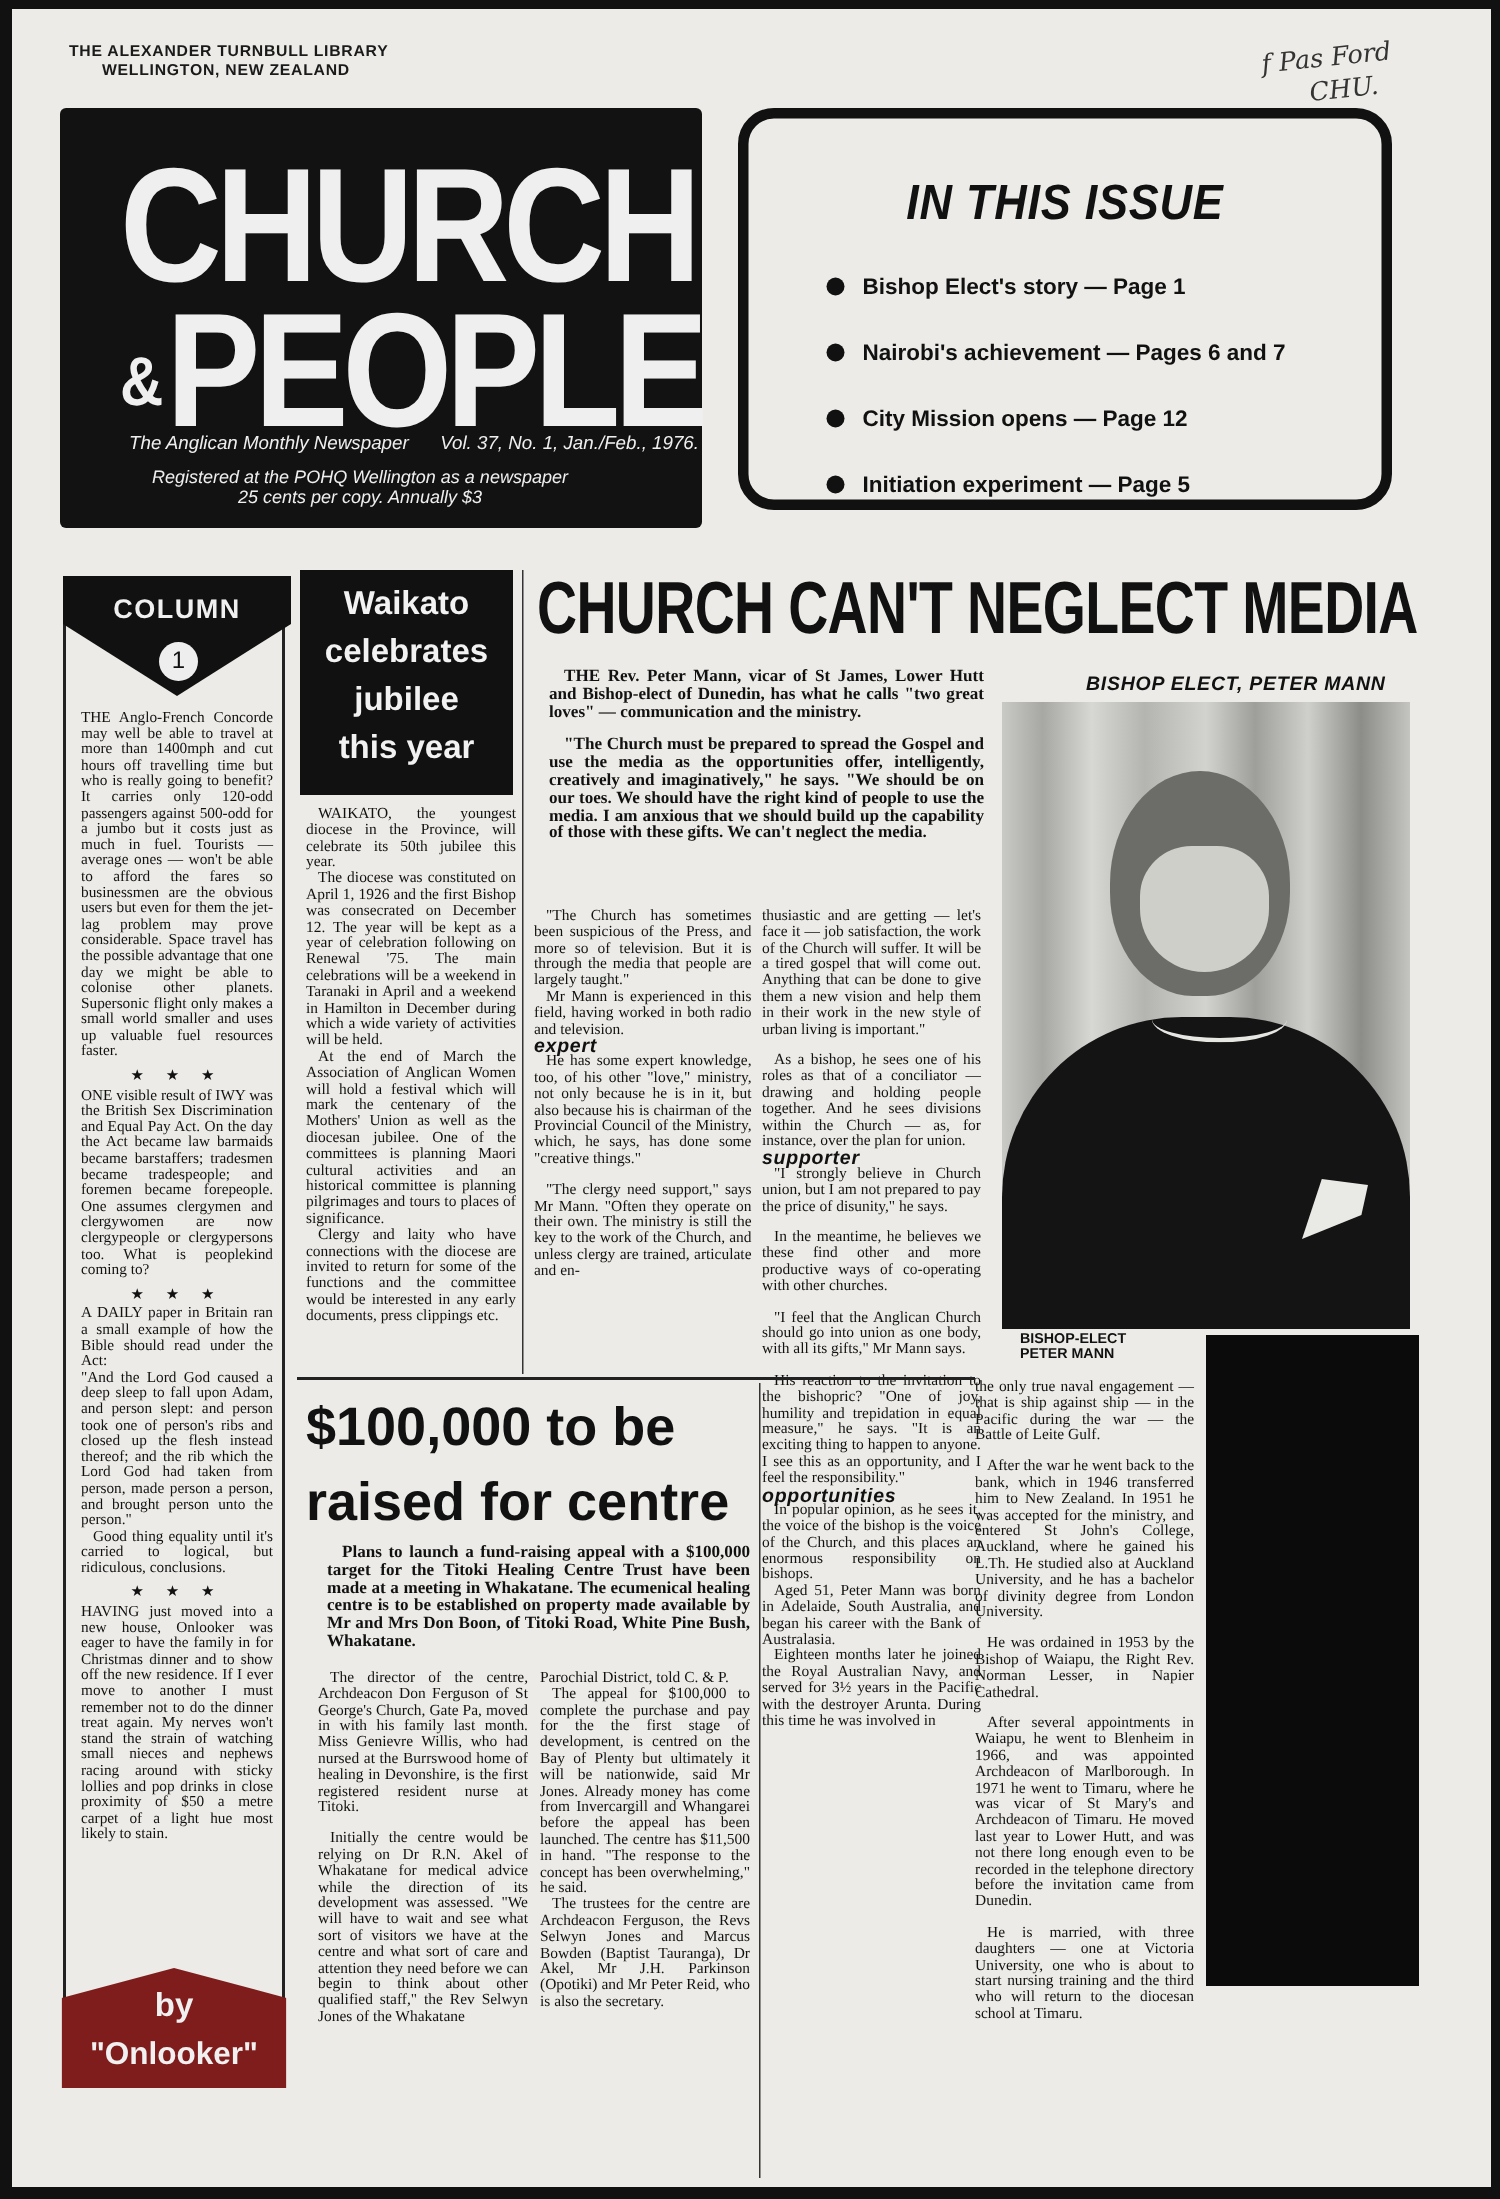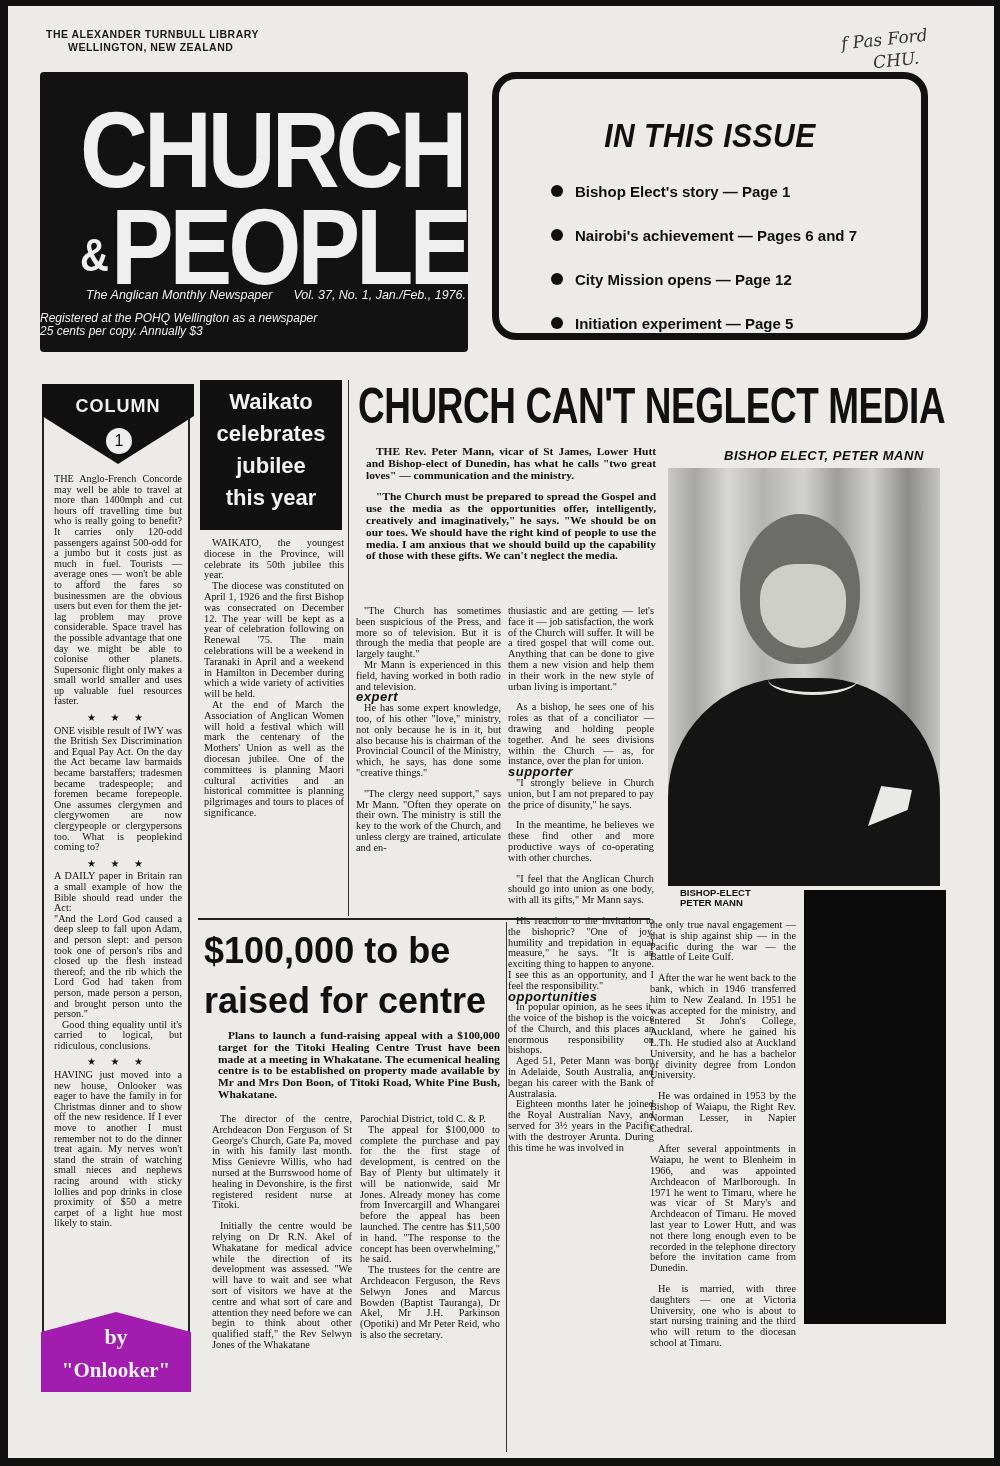--- a/index.html
+++ b/index.html
@@ -36,21 +36,21 @@
   .mast-amp {
     font-size: 40px; vertical-align: middle; letter-spacing: 0;
     margin-right: 2px;
   }
   .mast-sub {
     position: absolute; left: 46px; top: 216px; width: 380px;
     font-family: "Liberation Sans", sans-serif; font-style: italic; font-size: 12.5px;
     display: flex; justify-content: space-between;
   }
   .mast-reg {
-    position: absolute; left: 0; top: 240px; width: 400px; 
+    position: absolute; left: 0; top: 240px; width: 400px; text-align: center;
     font-family: "Liberation Sans", sans-serif; font-style: italic; font-size: 12px; line-height: 13px;
   }
   .issue-box {
     left: 484px; top: 66px; width: 436px; height: 268px;
     border: 7px solid #111; border-radius: 24px; box-sizing: border-box;
   }
   .issue-title {
     position: absolute; left: 0; top: 40px; width: 100%; text-align: center;
     font-family: "Liberation Sans", sans-serif; font-weight: bold; font-style: italic;
     font-size: 30px; letter-spacing: 0.5px; transform: scaleY(1.1);
@@ -82,23 +82,23 @@
   }
   .col1-body {
     position: absolute; left: 10px; top: 86px; width: 128px;
     font-size: 10.2px; line-height: 10.6px; text-align: justify;
   }
   .col1-body p { margin: 0 0 4px 0; }
   .col1-body .stars { text-align: center; margin: 6px 0 2px; font-size: 10px; letter-spacing: 6px; }
   .col1-body .bold { font-weight: normal; }
   .col1-footer {
     position: absolute; left: 14px; top: 1326px; width: 158px; height: 80px;
-    background: #a21caf; clip-path: polygon(0 25%,50% 0,100% 25%,100% 100%,0 100%);
+    background: #7f1d1d; clip-path: polygon(0 25%,50% 0,100% 25%,100% 100%,0 100%);
     color: #f0f0f0; text-align: center;
-    font-family: Liberation Serif, serif; font-weight: bold;
+    font-family: Liberation Sans, sans-serif; font-weight: bold;
   }
   .col1-footer .by { position: absolute; top: 12px; width: 100%; font-size: 22px; }
   .col1-footer .name { position: absolute; top: 46px; width: 100%; font-size: 21px; }
 
   
   .waikato-head {
     left: 192px; top: 374px; width: 142px; height: 150px; background: #111;
     color: #f2f2f2; text-align: center; font-family: "Liberation Sans", sans-serif; font-weight: bold;
     font-size: 22px; line-height: 32px; padding-top: 6px; box-sizing: border-box;
   }
@@ -241,20 +241,21 @@
   <div class="abs waikato-head">
     <div>Waikato</div>
     <div>celebrates</div>
     <div>jubilee</div>
     <div>this year</div>
   </div>
   <div class="abs body-text waikato-body">
     <p>WAIKATO, the youngest diocese in the Province, will celebrate its 50th jubilee this year.</p>
     <p>The diocese was constituted on April 1, 1926 and the first Bishop was consecrated on December 12. The year will be kept as a year of celebration following on Renewal '75. The main celebrations will be a weekend in Taranaki in April and a weekend in Hamilton in December during which a wide variety of activities will be held.</p>
     <p>At the end of March the Association of Anglican Women will hold a festival which will mark the centenary of the Mothers' Union as well as the diocesan jubilee. One of the committees is planning Maori cultural activities and an historical committee is planning pilgrimages and tours to places of significance.</p>
+    <p>Clergy and laity who have connections with the diocese are invited to return for some of the functions and the committee would be interested in any early documents, press clippings etc.</p>
   </div>
   <div class="abs rule-v" style="left:340px;top:374px;height:536px;"></div>
 
   <div class="abs headline">CHURCH CAN'T NEGLECT MEDIA</div>
   <div class="abs byline">BISHOP ELECT, PETER MANN</div>
   <div class="abs lead">
     <p>THE Rev. Peter Mann, vicar of St James, Lower Hutt and Bishop-elect of Dunedin, has what he calls "two great loves" — communication and the ministry.</p>
     <p>"The Church must be prepared to spread the Gospel and use the media as the opportunities offer, intelligently, creatively and imaginatively," he says. "We should be on our toes. We should have the right kind of people to use the media. I am anxious that we should build up the capability of those with these gifts. We can't neglect the media.</p>
   </div>
 

